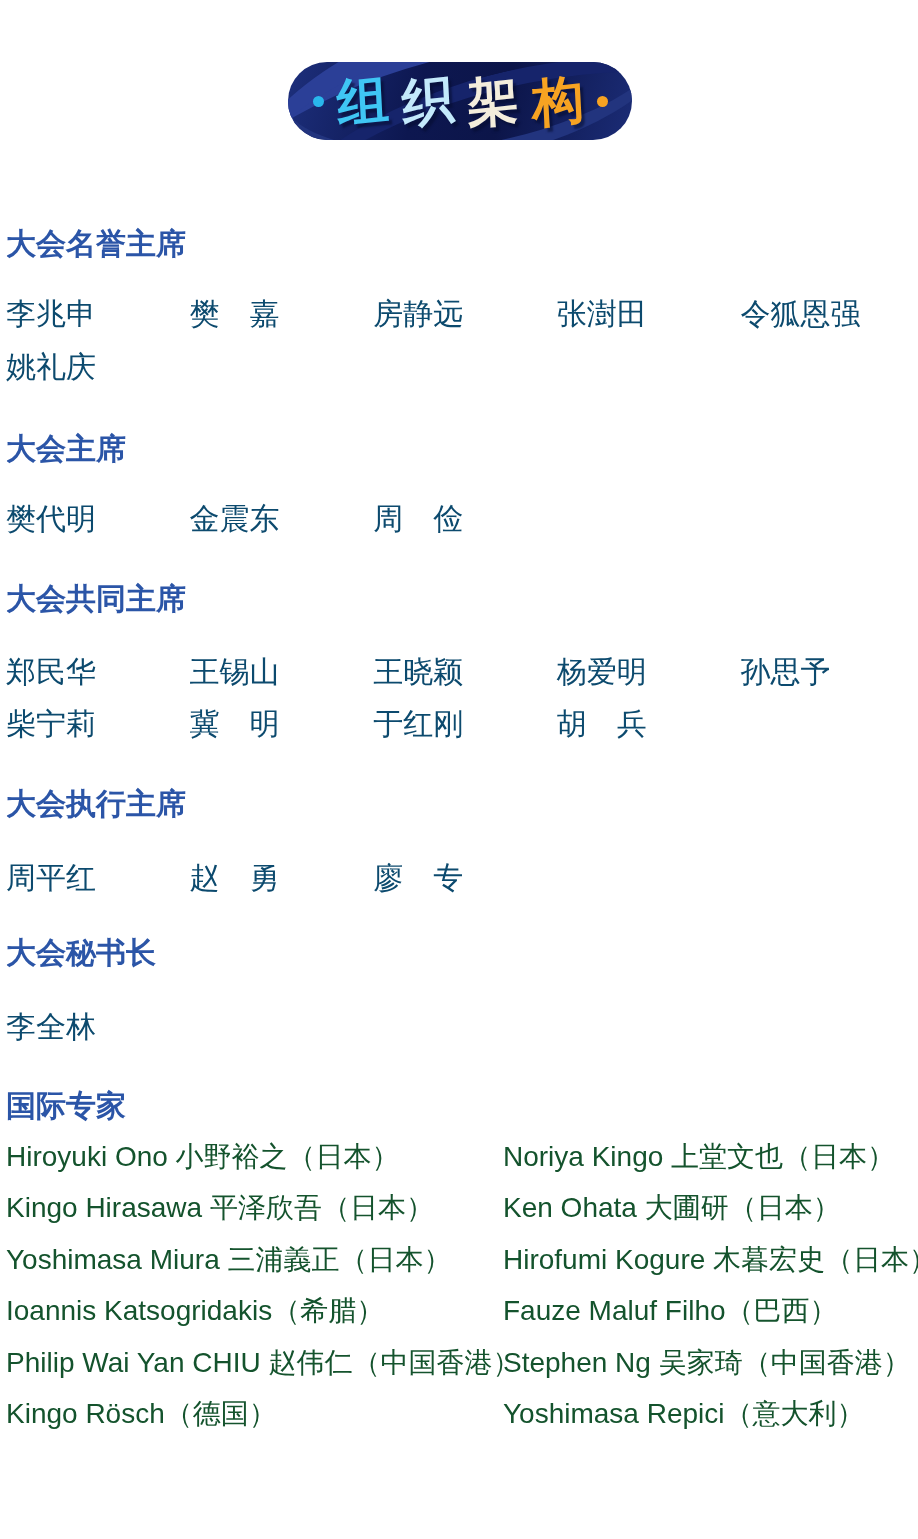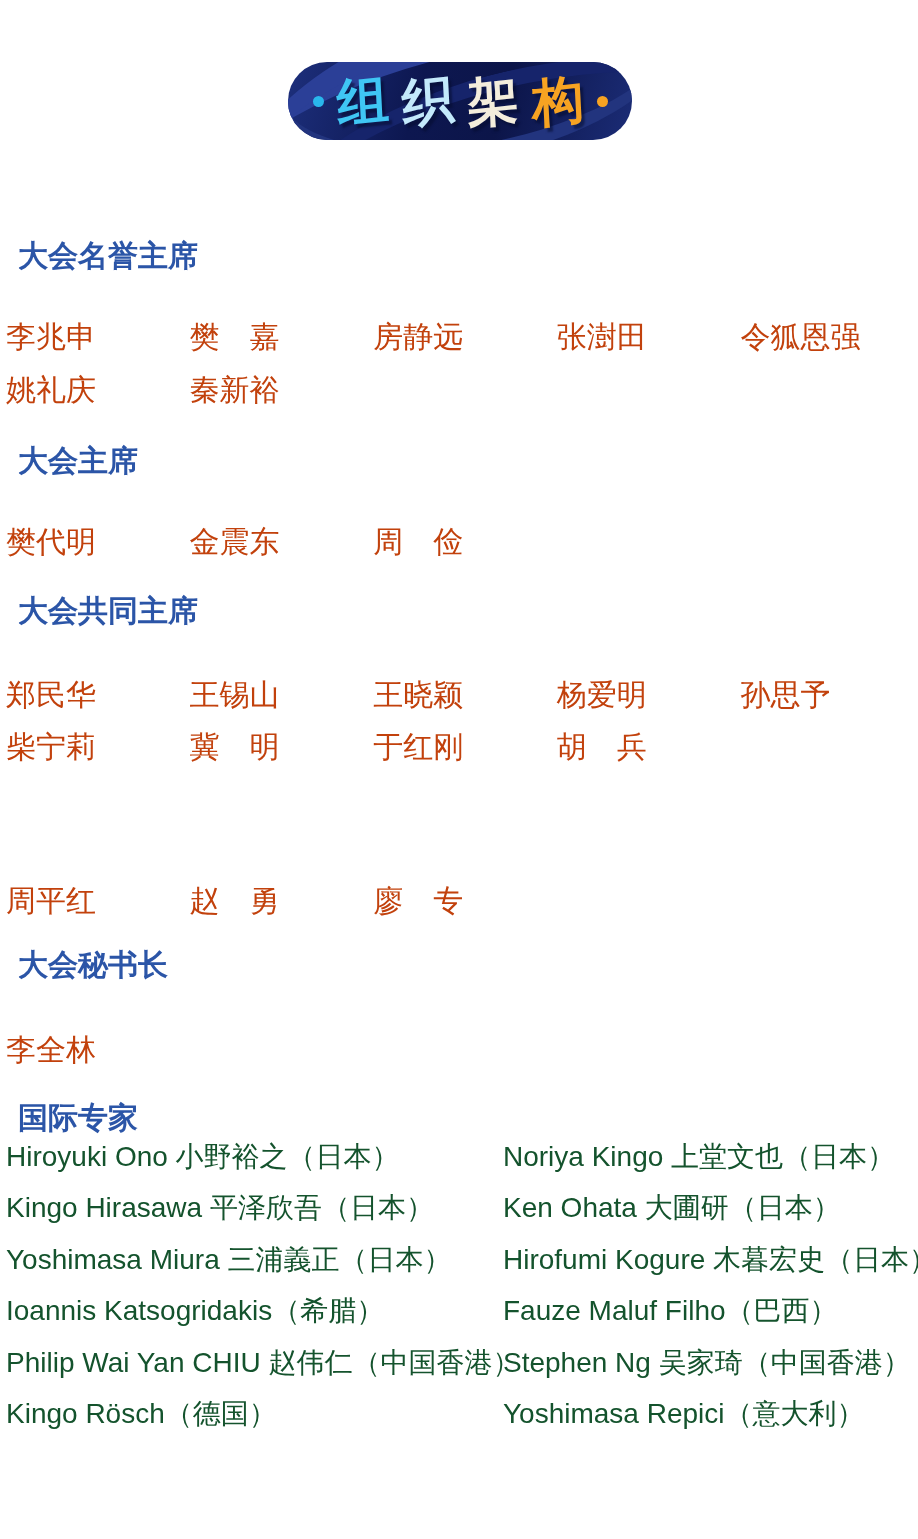--- a/index.html
+++ b/index.html
@@ -46,36 +46,35 @@
   }
   .c0 { color: #3fc6f4; }
   .c1 { color: #c3e9fb; }
   .c2 { color: #f3eddc; }
   .c3 { color: #f7a322; }
 
   
   .sec {
     position: absolute;
     left: 6px;
-    margin: 12px;
+    margin: 0;
     font-size: 30px;
     font-weight: 700;
     line-height: 1.1;
     color: #2b55a7;
   }
   .nrow {
     position: absolute;
     left: 6px;
     width: 912px;
     display: grid;
     grid-template-columns: repeat(5, 183.6px);
     font-size: 30px;
     line-height: 1.15;
-    color: #c2410c;
-    margin-top: 23px;
+    color: #0c4a6e;
   }
   .erow {
     position: absolute;
     left: 6px;
     width: 912px;
     display: grid;
     grid-template-columns: 497px auto;
     font-size: 28px;
     line-height: 1.2;
     color: #14532d;
@@ -103,21 +102,20 @@
   <h2 class="sec" style="top:227px">大会名誉主席</h2>
   <div class="nrow" style="top:297px">
     <span>李兆申</span>
     <span>樊　嘉</span>
     <span>房静远</span>
     <span>张澍田</span>
     <span>令狐恩强</span>
   </div>
   <div class="nrow" style="top:350px">
     <span>姚礼庆</span>
-    <span>秦新裕</span>
   </div>
 
   <h2 class="sec" style="top:432px">大会主席</h2>
   <div class="nrow" style="top:502px">
     <span>樊代明</span>
     <span>金震东</span>
     <span>周　俭</span>
   </div>
 
   <h2 class="sec" style="top:582px">大会共同主席</h2>
@@ -128,20 +126,21 @@
     <span>杨爱明</span>
     <span>孙思予</span>
   </div>
   <div class="nrow" style="top:707px">
     <span>柴宁莉</span>
     <span>冀　明</span>
     <span>于红刚</span>
     <span>胡　兵</span>
   </div>
 
+  <h2 class="sec" style="top:787px">大会执行主席</h2>
   <div class="nrow" style="top:861px">
     <span>周平红</span>
     <span>赵　勇</span>
     <span>廖　专</span>
   </div>
 
   <h2 class="sec" style="top:936px">大会秘书长</h2>
   <div class="nrow" style="top:1010px">
     <span>李全林</span>
   </div>

